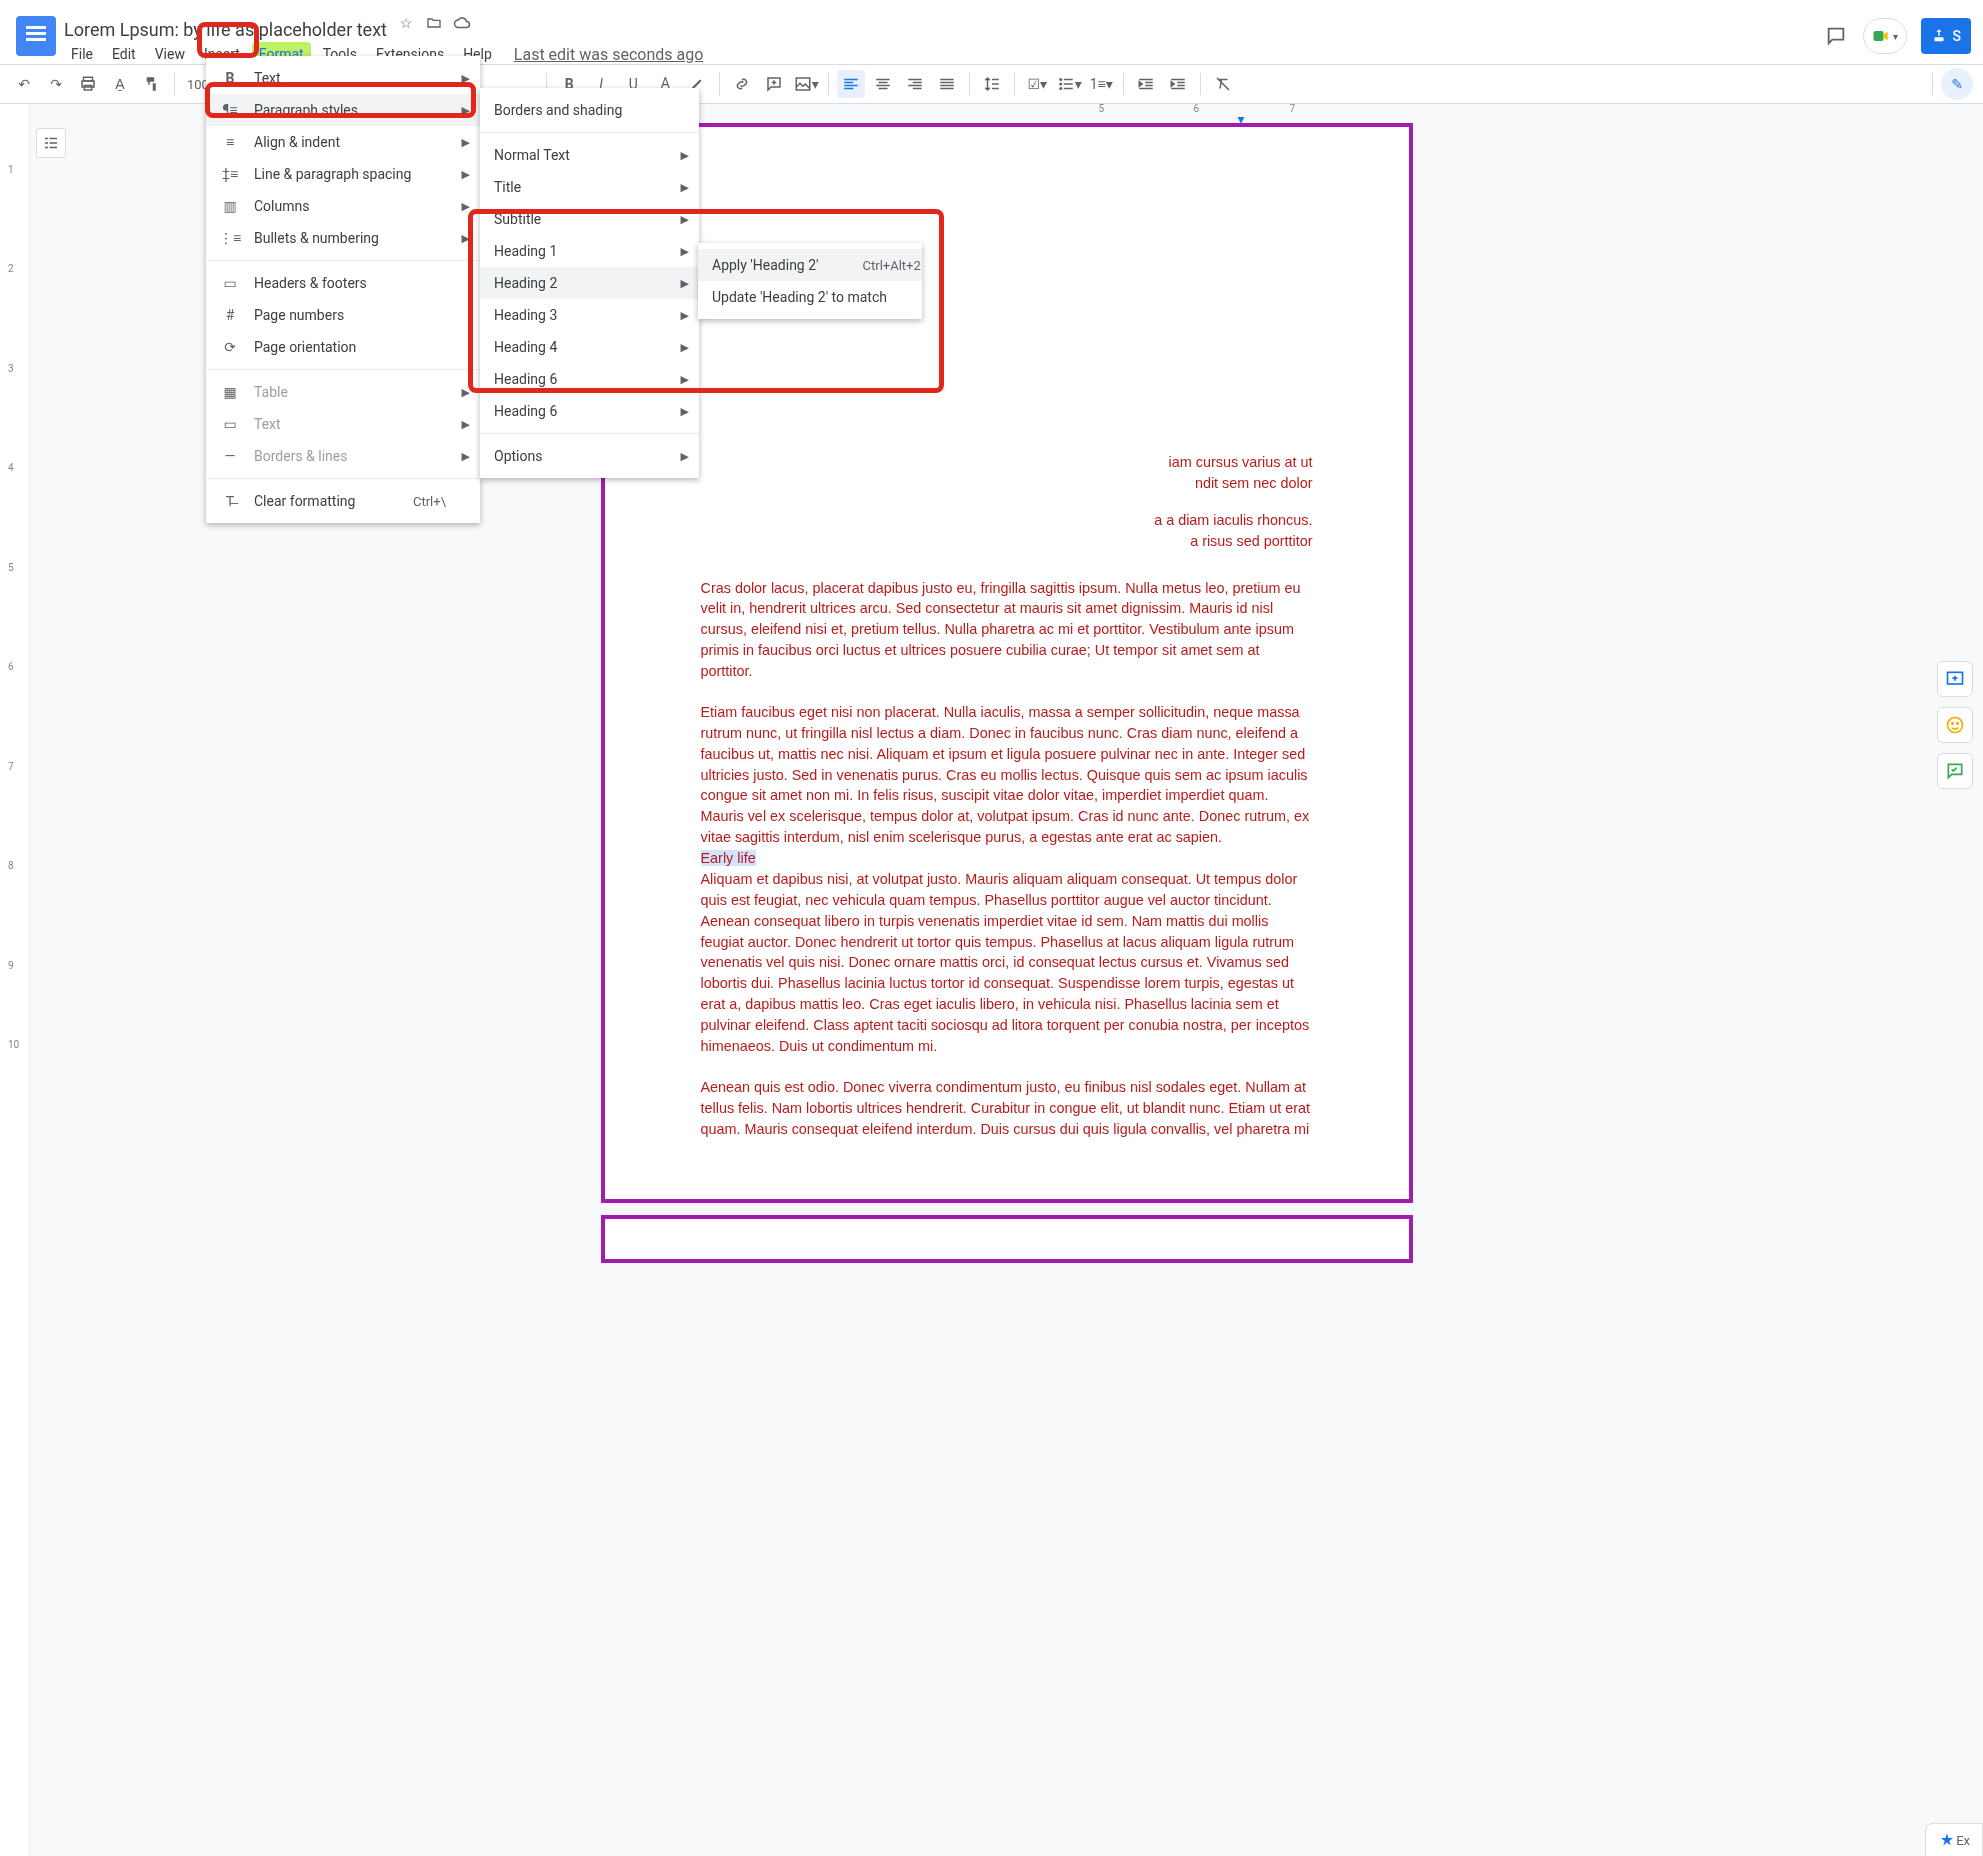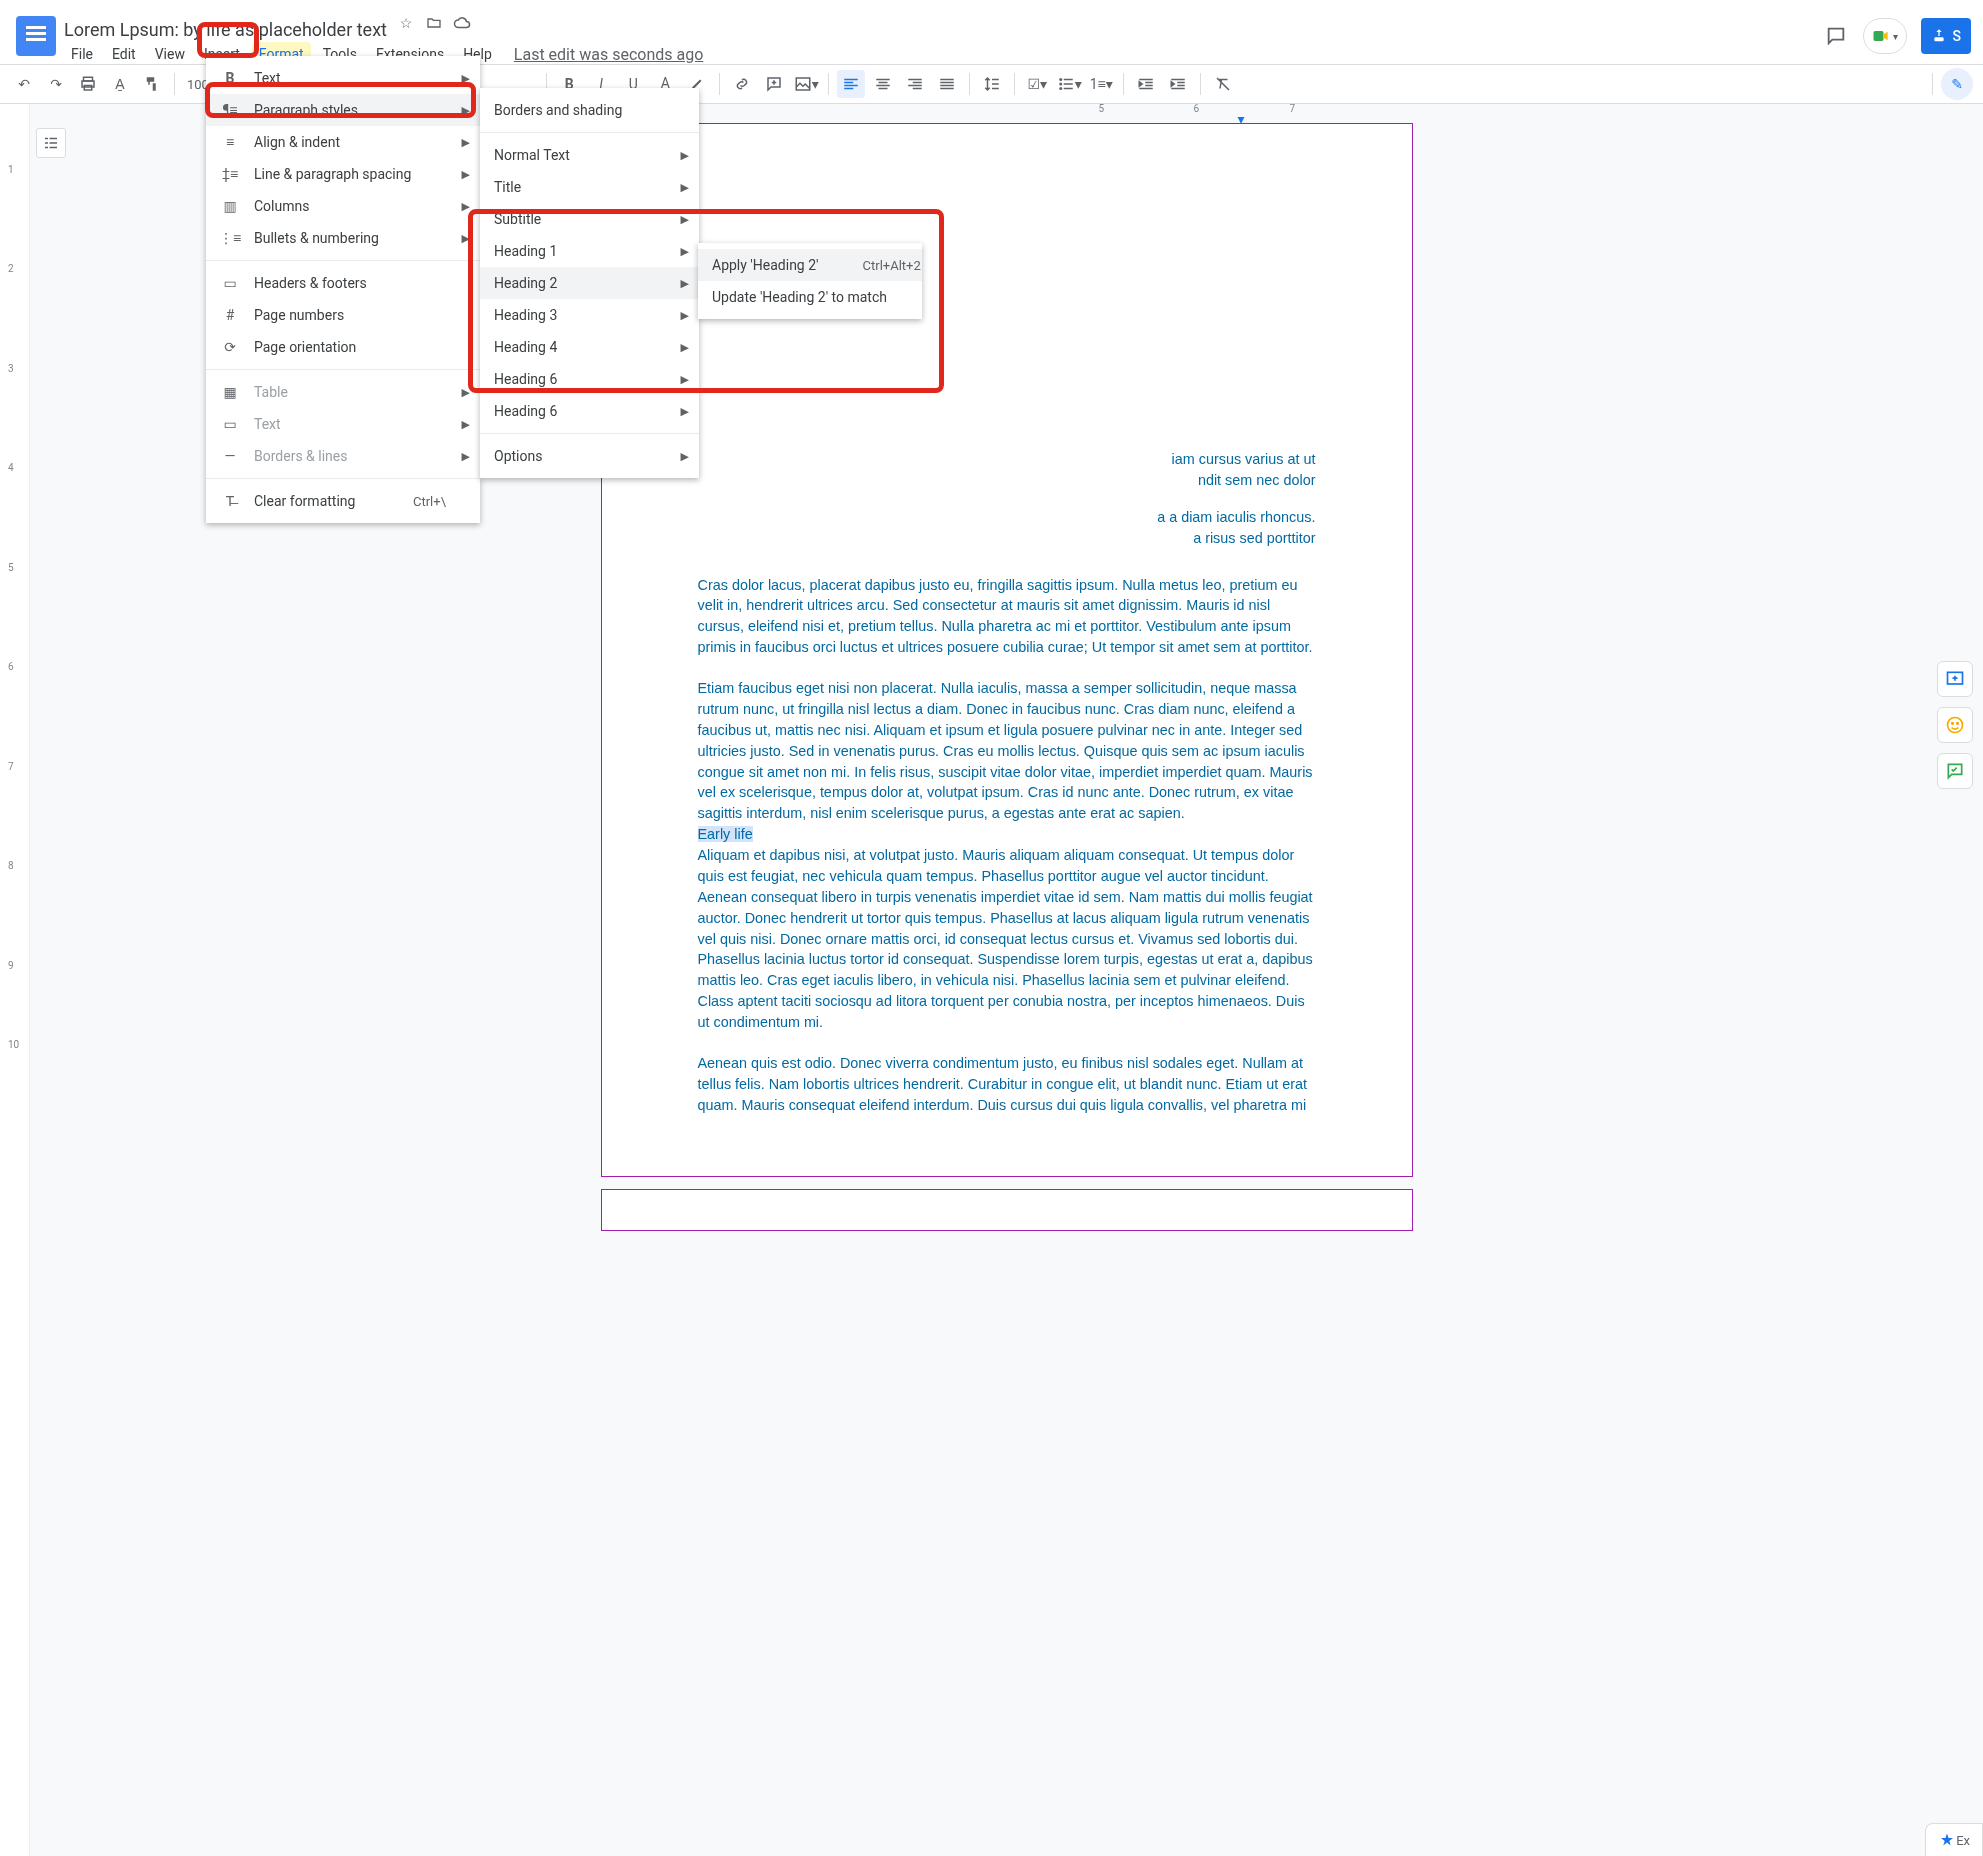--- a/index.html
+++ b/index.html
@@ -21,21 +21,21 @@
   }
   .docs-icon::before {
     content:""; position:absolute; left:10px; right:10px; top:10px; height:3px; background:#fff; box-shadow: 0 6px 0 #fff, 0 12px 0 #fff;
   }
   .title-area { flex:1; }
   .title-row { display:flex; align-items:center; gap:10px; }
   .doc-title { font-size:18px; color:#3c4043;margin-top:13px; }
   .title-icon { width:18px; height:18px; display:inline-flex; align-items:center; justify-content:center; color:#5f6368; }
   .menubar { display:flex; gap:5px; margin-top:2px; align-items:center;}
   .menu-item { padding:4px 7px; border-radius:4px; font-size:14px; color:#3c4043; cursor:pointer;}
-  .menu-item.open { background:#fef9c3; color:#1a73e8; }
+  .menu-item.open { background:#bef264; color:#1a73e8; }
   .last-edit { color:#5f6368; text-decoration: underline; margin-left:10px; font-size:16px;}
   .top-right { display:flex; align-items:center; gap:14px; margin-right:4px;}
   .meet-badge {
     width:44px; height:36px; border:1px solid #dadce0; border-radius:18px;
     display:flex; align-items:center; justify-content:center; gap:2px;
   }
   .share-btn {
     background:#1a73e8; color:#fff; border-radius:4px; height:36px;
     padding:0 10px; display:flex; align-items:center; gap:6px; font-size:14px; font-weight:500;
   }
@@ -50,22 +50,22 @@
   .tb-right { margin-left:auto;}
   .editpen { width:32px;height:32px; border-radius:50%; background:#e8f0fe; color:#1a73e8; display:flex; align-items:center; justify-content:center;}
 
   .work-area { position:relative; height: calc(100vh - 103px); background:#f8f9fa; display:flex;}
   .vruler { width:30px; background:#fff; border-right:1px solid #eee; position:relative;}
   .vtick { position:absolute; left:8px; font-size:10px; color:#80868b;}
   .canvas-wrap { flex:1; overflow:auto; display:flex; flex-direction:column; align-items:center;}
   .hruler { height:20px; width:812px; margin-top:-1px; position:relative;}
   .htick { position:absolute; top:0; font-size:10px; color:#80868b;}
   .page {
-    width:812px; min-height:955px; background:#fff; border:1px solid #a21caf;
-    margin-top:0; padding:96px 96px 60px 96px; font-family: Arial; font-size:14.4px; line-height:1.45; color:#0369a1;
+    width:812px; min-height:955px; background:#fff; border:4px solid #a21caf;
+    margin-top:0; padding:96px 96px 60px 96px; font-family: Arial; font-size:14.4px; line-height:1.45; color:#b91c1c;
   }
   .page2 { margin-top:12px; min-height:40px; padding:20px;}
   .outline-btn {
     position:absolute; left:36px; top:24px; width:30px; height:30px; border:1px solid #dadce0; border-radius:3px;
     display:flex; align-items:center; justify-content:center; color:#5f6368; background:#fff;
   }
   .side-pills {
     position:absolute; right:10px; top:557px; display:flex; flex-direction:column; gap:10px;
   }
   .pill { width:36px;height:36px; border:1px solid #dadce0; border-radius:6px; background:#fff;

